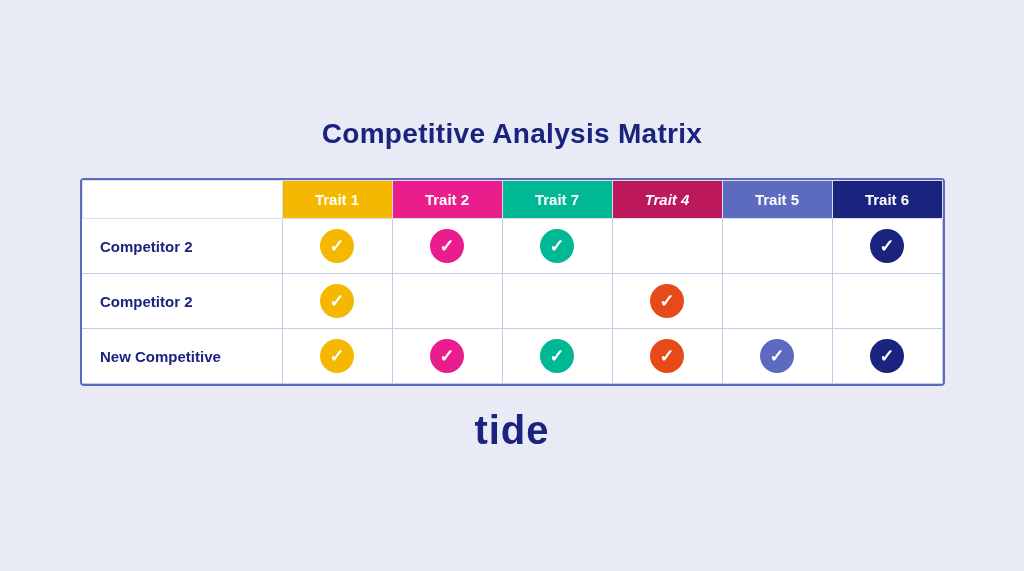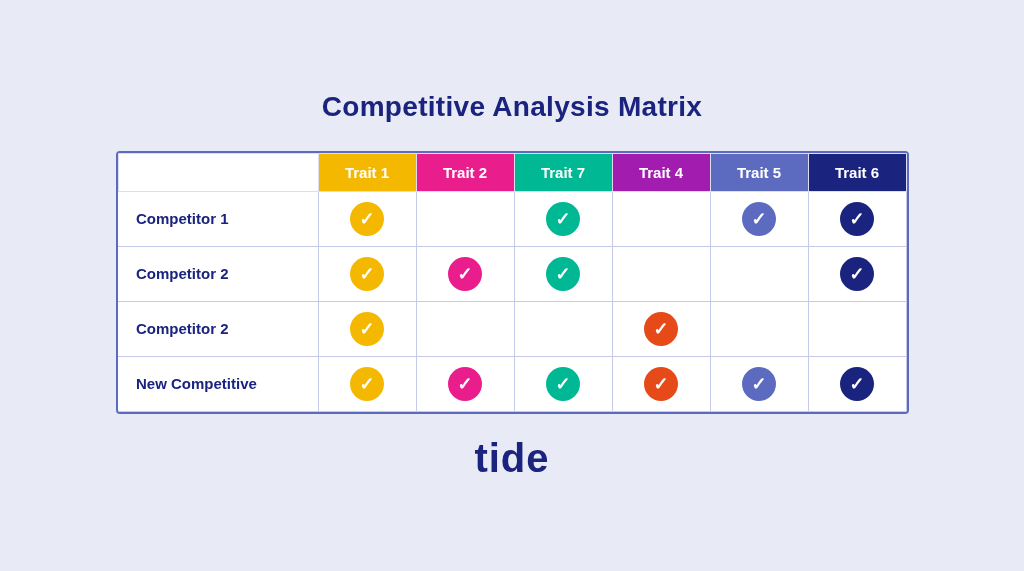--- a/index.html
+++ b/index.html
@@ -37,21 +37,21 @@
       overflow: hidden;
       background: white;
     }
 
     table {
       border-collapse: collapse;
       table-layout: fixed;
     }
 
     .col-label { width: 200px; }
-    .col-trait { width: 98px; }
+    .col-trait { width: 110px; }
 
     thead th {
       padding: 10px 12px;
       font-weight: 700;
       font-size: 15px;
       color: white;
       text-align: center;
       border: 1.5px solid #dde;
     }
 
@@ -114,36 +114,27 @@
 
   <div class="matrix-container">
     <table>
       <thead>
         <tr>
           <th class="empty-header col-label"></th>
 
         <th class="col-trait" style="background-color: rgb(245, 184, 0); border: 1.5px solid rgb(221, 221, 238);">Trait 1</th>
             <th class="col-trait" style="background-color: rgb(233, 30, 140); border: 1.5px solid rgb(221, 221, 238);">Trait 2</th>
             <th class="col-trait" style="background-color: rgb(0, 184, 148); border: 1.5px solid rgb(221, 221, 238);">Trait 7</th>
-            <th class="col-trait" style="background-color: #a21caf; border: 1.5px solid rgb(221, 221, 238);">Trait 4</th>
+            <th class="col-trait" style="background-color: #be185d; border: 1.5px solid rgb(221, 221, 238); font-style: italic;">Trait 4</th>
             <th class="col-trait" style="background-color: rgb(92, 107, 192); border: 1.5px solid rgb(221, 221, 238);">Trait 5</th>
             <th class="col-trait" style="background-color: rgb(26, 35, 126); border: 1.5px solid rgb(221, 221, 238);">Trait 6</th>
           </tr>
       </thead>
       <tbody>
 
-      <tr>
-            <td class="row-label">Competitor 1</td>
-            <td><span class="check-circle check-yellow">✓</span></td>
-            <td></td>
-            <td><span class="check-circle check-teal">✓</span></td>
-            <td></td>
-            <td><span class="check-circle check-blue-mid">✓</span></td>
-            <td><span class="check-circle check-navy">✓</span></td>
-          </tr>
           <tr>
             <td class="row-label">Competitor 2</td>
             <td><span class="check-circle check-yellow">✓</span></td>
             <td><span class="check-circle check-pink">✓</span></td>
             <td><span class="check-circle check-teal">✓</span></td>
             <td></td>
             <td></td>
             <td><span class="check-circle check-navy">✓</span></td>
           </tr>
           <tr>

